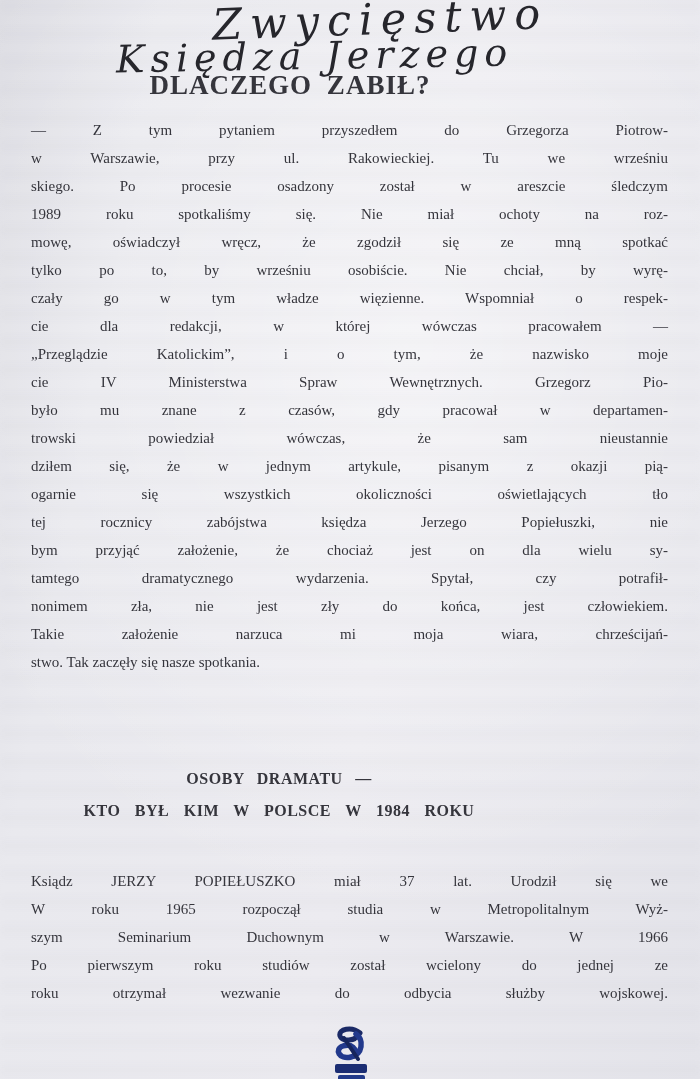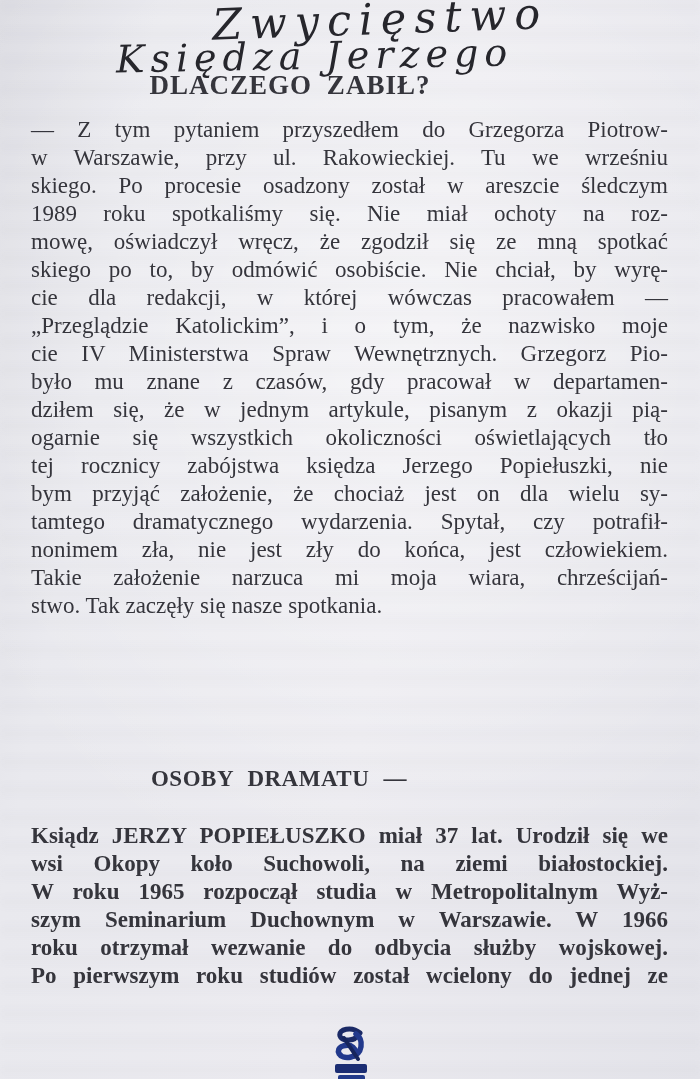--- a/index.html
+++ b/index.html
@@ -45,34 +45,34 @@
     font-size: 27px;
     font-weight: bold;
     letter-spacing: 1px;
     word-spacing: 7px;
     z-index: 2;
   }
   .para {
     position: absolute;
     left: 31px;
     width: 637px;
-    font-size: 23px;
+    font-size: 15px;
     line-height: 28px;
     z-index: 2;
   }
   .para1 { top: 116px; }
-  .para2 { top: 822px; font-weight: bold; }
+  .para2 { top: 867px; }
   .jline { text-align: justify; text-align-last: justify; white-space: normal; }
   .jline.flush-left { text-align-last: left; }
   .section-heading {
     position: absolute;
     left: 0; top: 763px;
     width: 558px;
     text-align: center;
-    font-size: 23px;
+    font-size: 16px;
     font-weight: bold;
     line-height: 32px;
     letter-spacing: 0.5px;
     z-index: 2;
   }
   .section-heading .hline1 { word-spacing: 8px; }
   .section-heading .hline2 { word-spacing: 10px; }
   .stamp {
     position: absolute;
     left: 318px; top: 1026px;
@@ -90,46 +90,48 @@
   <div class="handwriting hw2">Księdza Jerzego</div>
 
   <div class="page-title">DLACZEGO ZABIŁ?</div>
 
   <div class="para para1">
       <div class="jline">— Z tym pytaniem przyszedłem do Grzegorza Piotrow-</div>
       <div class="jline">w Warszawie, przy ul. Rakowieckiej. Tu we wrześniu</div>
       <div class="jline">skiego. Po procesie osadzony został w areszcie śledczym</div>
       <div class="jline">1989 roku spotkaliśmy się. Nie miał ochoty na roz-</div>
       <div class="jline">mowę, oświadczył wręcz, że zgodził się ze mną spotkać</div>
-      <div class="jline">skiego po to, by odmówić osobiście. Nie chciał, by wyrę-</div>
+      <div class="jline">tylko po to, by wrześniu osobiście. Nie chciał, by wyrę-</div>
+      <div class="jline">czały go w tym władze więzienne. Wspomniał o respek-</div>
       <div class="jline">cie dla redakcji, w której wówczas pracowałem —</div>
       <div class="jline">„Przeglądzie Katolickim”, i o tym, że nazwisko moje</div>
       <div class="jline">cie IV Ministerstwa Spraw Wewnętrznych. Grzegorz Pio-</div>
       <div class="jline">było mu znane z czasów, gdy pracował w departamen-</div>
+      <div class="jline">trowski powiedział wówczas, że sam nieustannie</div>
       <div class="jline">dziłem się, że w jednym artykule, pisanym z okazji pią-</div>
       <div class="jline">ogarnie się wszystkich okoliczności oświetlających tło</div>
       <div class="jline">tej rocznicy zabójstwa księdza Jerzego Popiełuszki, nie</div>
       <div class="jline">bym przyjąć założenie, że chociaż jest on dla wielu sy-</div>
       <div class="jline">tamtego dramatycznego wydarzenia. Spytał, czy potrafił-</div>
       <div class="jline">nonimem zła, nie jest zły do końca, jest człowiekiem.</div>
       <div class="jline">Takie założenie narzuca mi moja wiara, chrześcijań-</div>
       <div class="jline flush-left">stwo. Tak zaczęły się nasze spotkania.</div>
     </div>
 
   <div class="section-heading">
     <div class="hline1">OSOBY DRAMATU —</div>
+    <div class="hline2">KTO BYŁ KIM W POLSCE W 1984 ROKU</div>
   </div>
 
   <div class="para para2">
       <div class="jline">Ksiądz JERZY POPIEŁUSZKO miał 37 lat. Urodził się we</div>
-      <div class="jline">wsi Okopy koło Suchowoli, na ziemi białostockiej.</div>
       <div class="jline">W roku 1965 rozpoczął studia w Metropolitalnym Wyż-</div>
       <div class="jline">szym Seminarium Duchownym w Warszawie. W 1966</div>
+      <div class="jline">Po pierwszym roku studiów został wcielony do jednej ze</div>
       <div class="jline">roku otrzymał wezwanie do odbycia służby wojskowej.</div>
-      <div class="jline">Po pierwszym roku studiów został wcielony do jednej ze</div>
     </div>
 
   <div class="stamp">
     <svg width="64" height="60" viewBox="0 0 64 60" xmlns="http://www.w3.org/2000/svg">
       <path d="M42 7 C34 0 20 3 22 10 C24 16 38 15 39 9" fill="none" stroke="#1b2a66" stroke-width="5" stroke-linecap="round"></path>
       <path d="M38 8 C46 14 45 28 33 31 C21 34 16 23 25 20 C33 17 40 23 36 30" fill="none" stroke="#22398c" stroke-width="5.5" stroke-linecap="round"></path>
       <path d="M26 12 L40 33" fill="none" stroke="#16255c" stroke-width="4" stroke-linecap="round"></path>
       <rect x="17" y="38" width="32" height="9" rx="2" fill="#1b2d73"></rect>
       <rect x="20" y="49" width="27" height="12" rx="2" fill="#223a8a"></rect>
     </svg>

